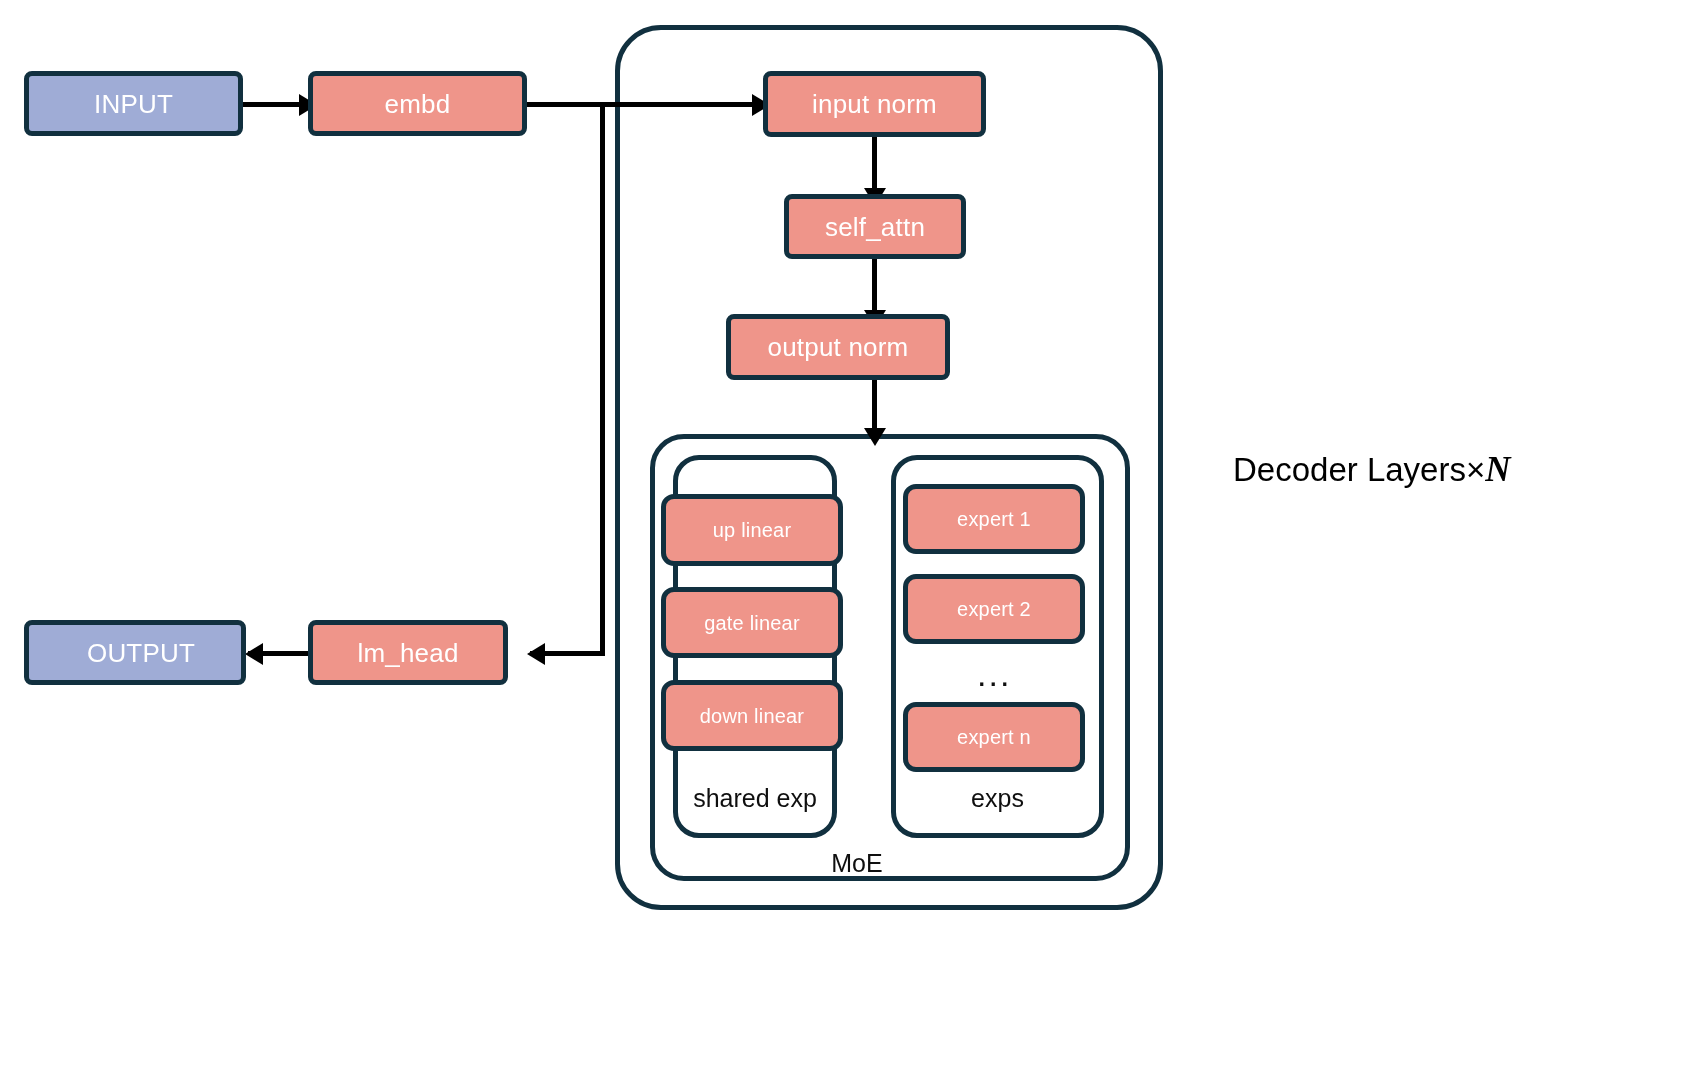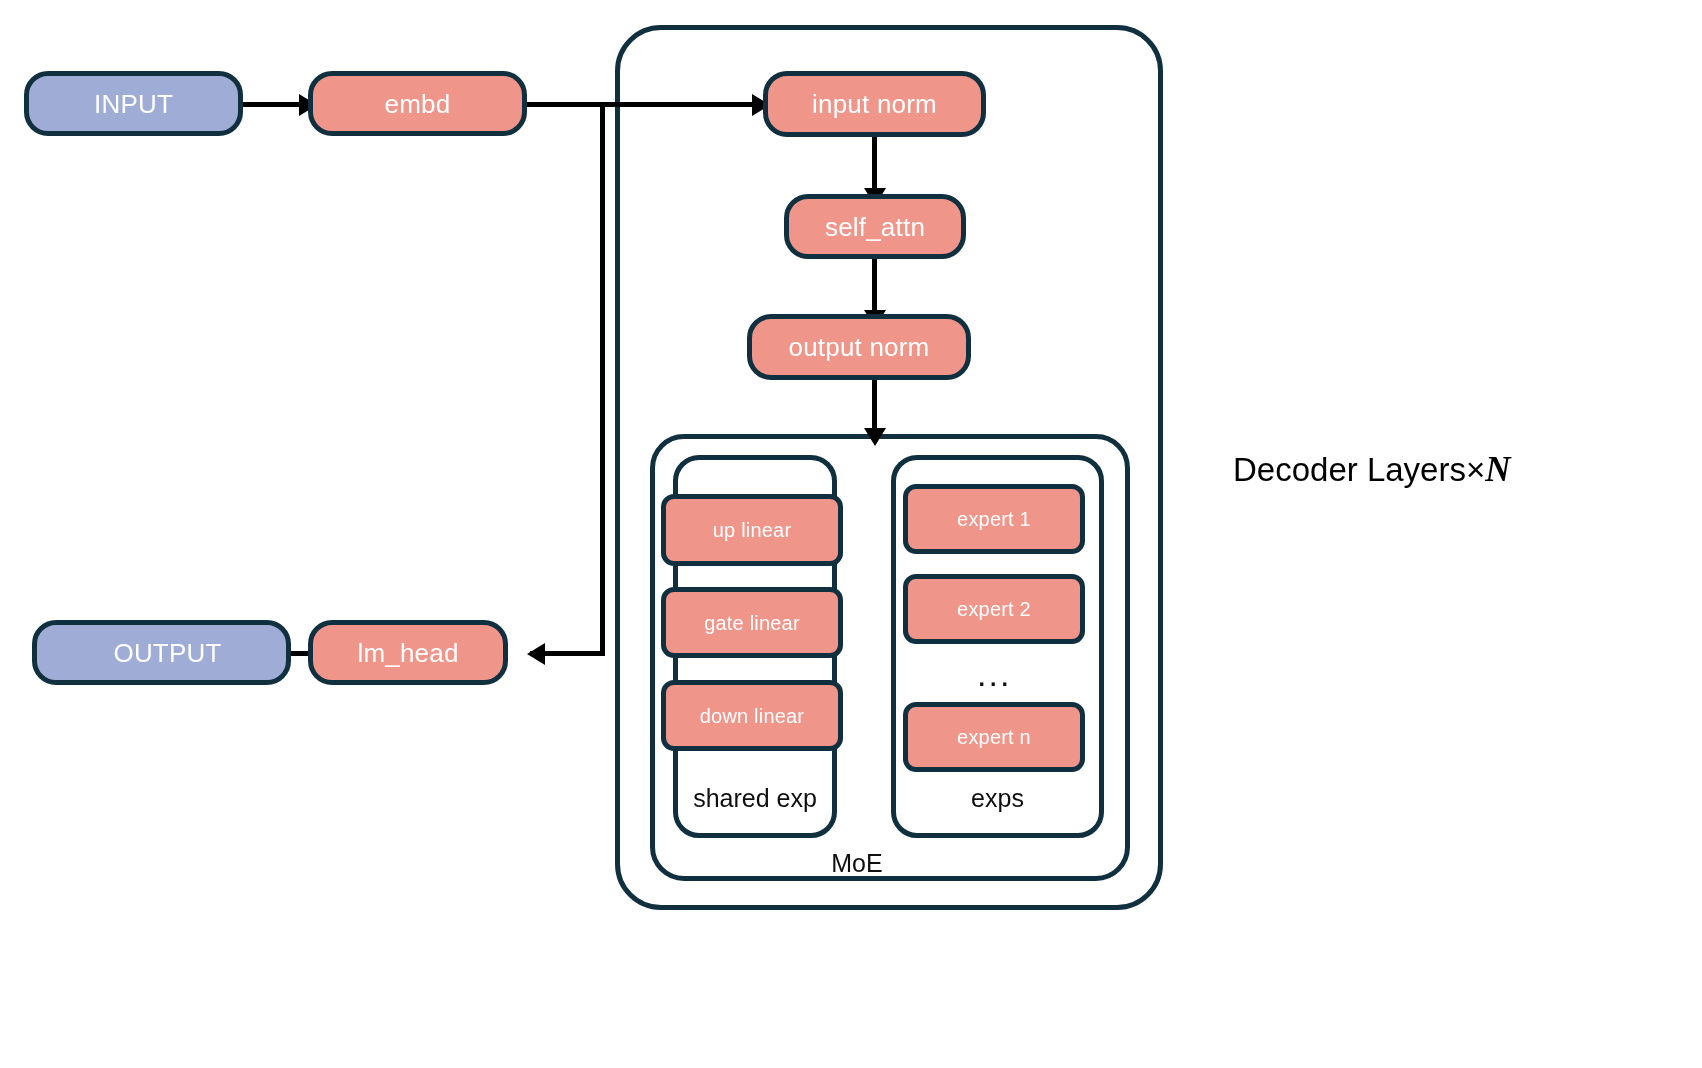--- a/index.html
+++ b/index.html
@@ -18,21 +18,21 @@
     overflow: hidden;
   }
   
   .node {
     position: absolute;
     box-sizing: border-box;
     display: flex;
     align-items: center;
     justify-content: center;
     border: 5px solid #11303f;
-    border-radius: 24px;
+    border-radius: 8px;
     color: #ffffff;
     font-size: 26px;
     line-height: 1;
     letter-spacing: 0.2px;
     white-space: nowrap;
   }
   .node.salmon { background: #ef958a; }
   .node.violet { background: #9facd6; }
 
   .node.small {
@@ -165,21 +165,21 @@
   </div>
 
   <div class="node salmon" style="left:763px; top:71px; width:223px; height:66px;">
     <span>input norm</span>
   </div>
 
   <div class="node salmon" style="left:784px; top:194px; width:182px; height:65px;">
     <span>self_attn</span>
   </div>
 
-  <div class="node salmon" style="left:747px; top:314px; width:224px; height:66px;">
+  <div class="node salmon" style="left:726px; top:314px; width:224px; height:66px;">
     <span>output norm</span>
   </div>
 
   <div class="node salmon small" style="left:661px; top:494px; width:182px; height:72px;">
     <span>up linear</span>
   </div>
 
   <div class="node salmon small" style="left:661px; top:587px; width:182px; height:71px;">
     <span>gate linear</span>
   </div>
@@ -199,21 +199,21 @@
   <div class="ellipsis" style="left:977px; top:657px;">...</div>
 
   <div class="node salmon small" style="left:903px; top:702px; width:182px; height:70px;">
     <span>expert n</span>
   </div>
 
   <div class="node salmon" style="left:308px; top:620px; width:200px; height:65px;">
     <span>lm_head</span>
   </div>
 
-  <div class="node violet" style="left:32px; top:620px; width:259px; height:65px;padding-left:12px;">
+  <div class="node violet" style="left:24px; top:620px; width:222px; height:65px;padding-left:12px;">
     <span>OUTPUT</span>
   </div>
 
   <div class="caption" style="left:673px; top:786px; width:164px;">shared exp</div>
 
   <div class="caption" style="left:891px; top:786px; width:213px;text-align:center;">exps</div>
 
   <div class="caption" style="left:617px; top:851px; width:480px;">MoE</div>
 
   <div id="decoder-layers-label" style="left:1185px; top:452px;">

